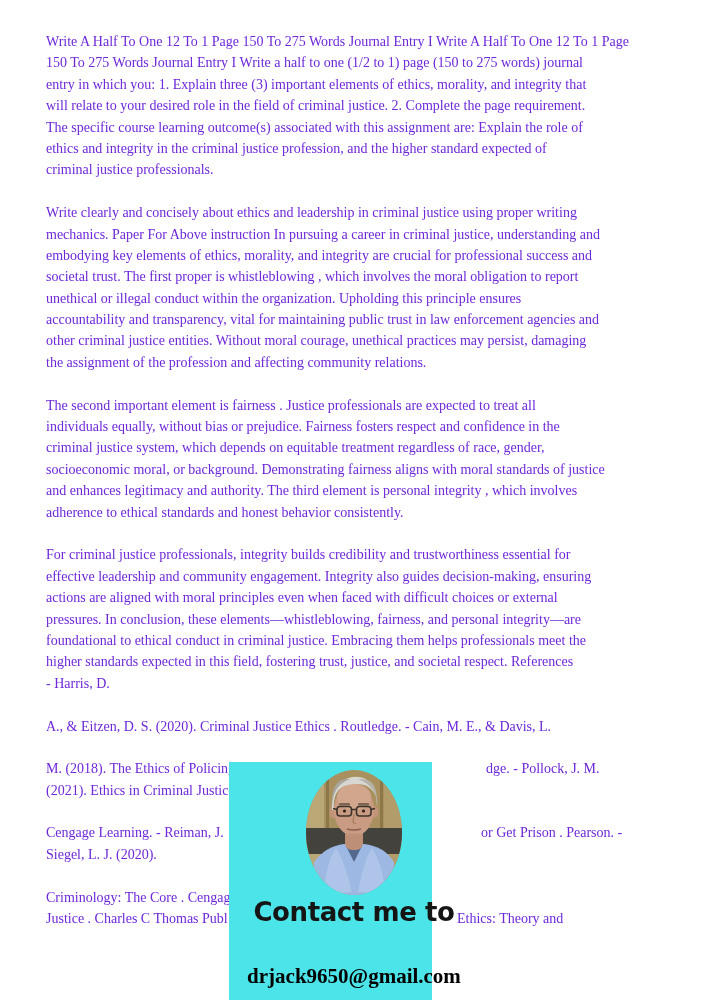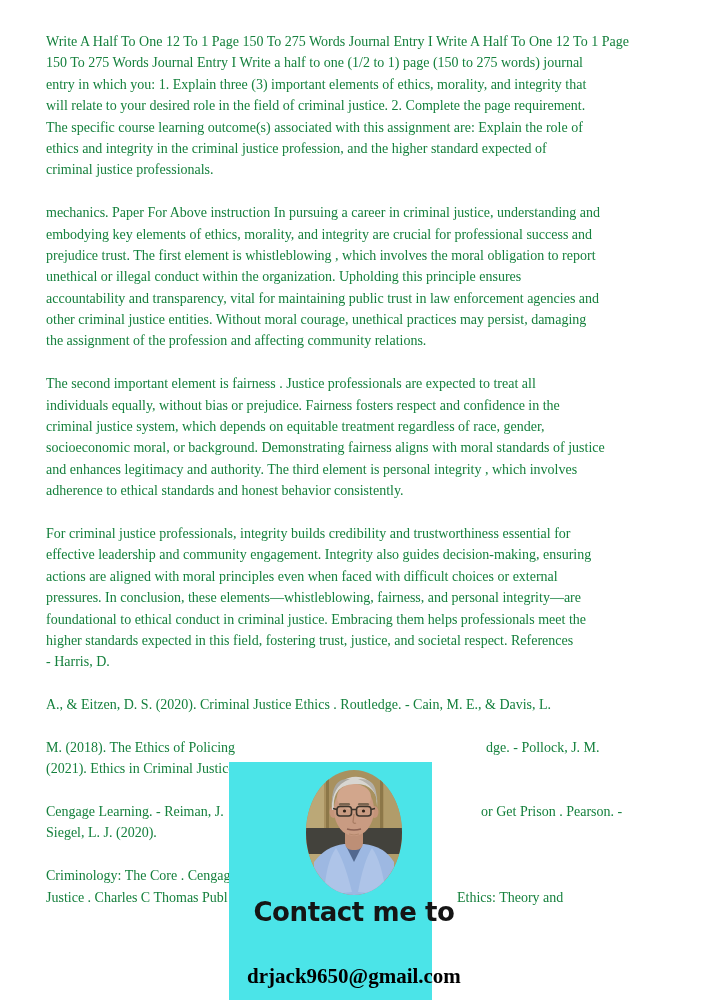--- a/index.html
+++ b/index.html
@@ -8,21 +8,21 @@
 
   .page {
     position: absolute; left: 0; top: 0; width: 708px; height: 1000px;
     background: #ffffff;
   }
 
   
   .doc {
     position: absolute; left: 46px; top: 31px; width: 618px;
     font-family: "Liberation Serif", serif;
-    font-size: 14px; color: #15803d;
+    font-size: 14px; color: #6d28d9;
   }
   .para { margin: 0 0 21.4px 0; }
   .line {
     height: 21.4px; line-height: 21.4px;
     white-space: pre; position: relative;
   }
   .frag-right { position: absolute; top: 0; white-space: pre; }
 
   
   .overlay-card {
@@ -58,23 +58,24 @@
       <div class="para">
         <div class="line">Write A Half To One 12 To 1 Page 150 To 275 Words Journal Entry I Write A Half To One 12 To 1 Page</div>
         <div class="line">150 To 275 Words Journal Entry I Write a half to one (1/2 to 1) page (150 to 275 words) journal</div>
         <div class="line">entry in which you: 1. Explain three (3) important elements of ethics, morality, and integrity that</div>
         <div class="line">will relate to your desired role in the field of criminal justice. 2. Complete the page requirement.</div>
         <div class="line">The specific course learning outcome(s) associated with this assignment are: Explain the role of</div>
         <div class="line">ethics and integrity in the criminal justice profession, and the higher standard expected of</div>
         <div class="line">criminal justice professionals.</div>
       </div>
       <div class="para">
+        <div class="line">Write clearly and concisely about ethics and leadership in criminal justice using proper writing</div>
         <div class="line">mechanics. Paper For Above instruction In pursuing a career in criminal justice, understanding and</div>
         <div class="line">embodying key elements of ethics, morality, and integrity are crucial for professional success and</div>
-        <div class="line">prejudice trust. The first element is whistleblowing , which involves the moral obligation to report</div>
+        <div class="line">societal trust. The first proper is whistleblowing , which involves the moral obligation to report</div>
         <div class="line">unethical or illegal conduct within the organization. Upholding this principle ensures</div>
         <div class="line">accountability and transparency, vital for maintaining public trust in law enforcement agencies and</div>
         <div class="line">other criminal justice entities. Without moral courage, unethical practices may persist, damaging</div>
         <div class="line">the assignment of the profession and affecting community relations.</div>
       </div>
       <div class="para">
         <div class="line">The second important element is fairness . Justice professionals are expected to treat all</div>
         <div class="line">individuals equally, without bias or prejudice. Fairness fosters respect and confidence in the</div>
         <div class="line">criminal justice system, which depends on equitable treatment regardless of race, gender,</div>
         <div class="line">socioeconomic moral, or background. Demonstrating fairness aligns with moral standards of justice</div>

